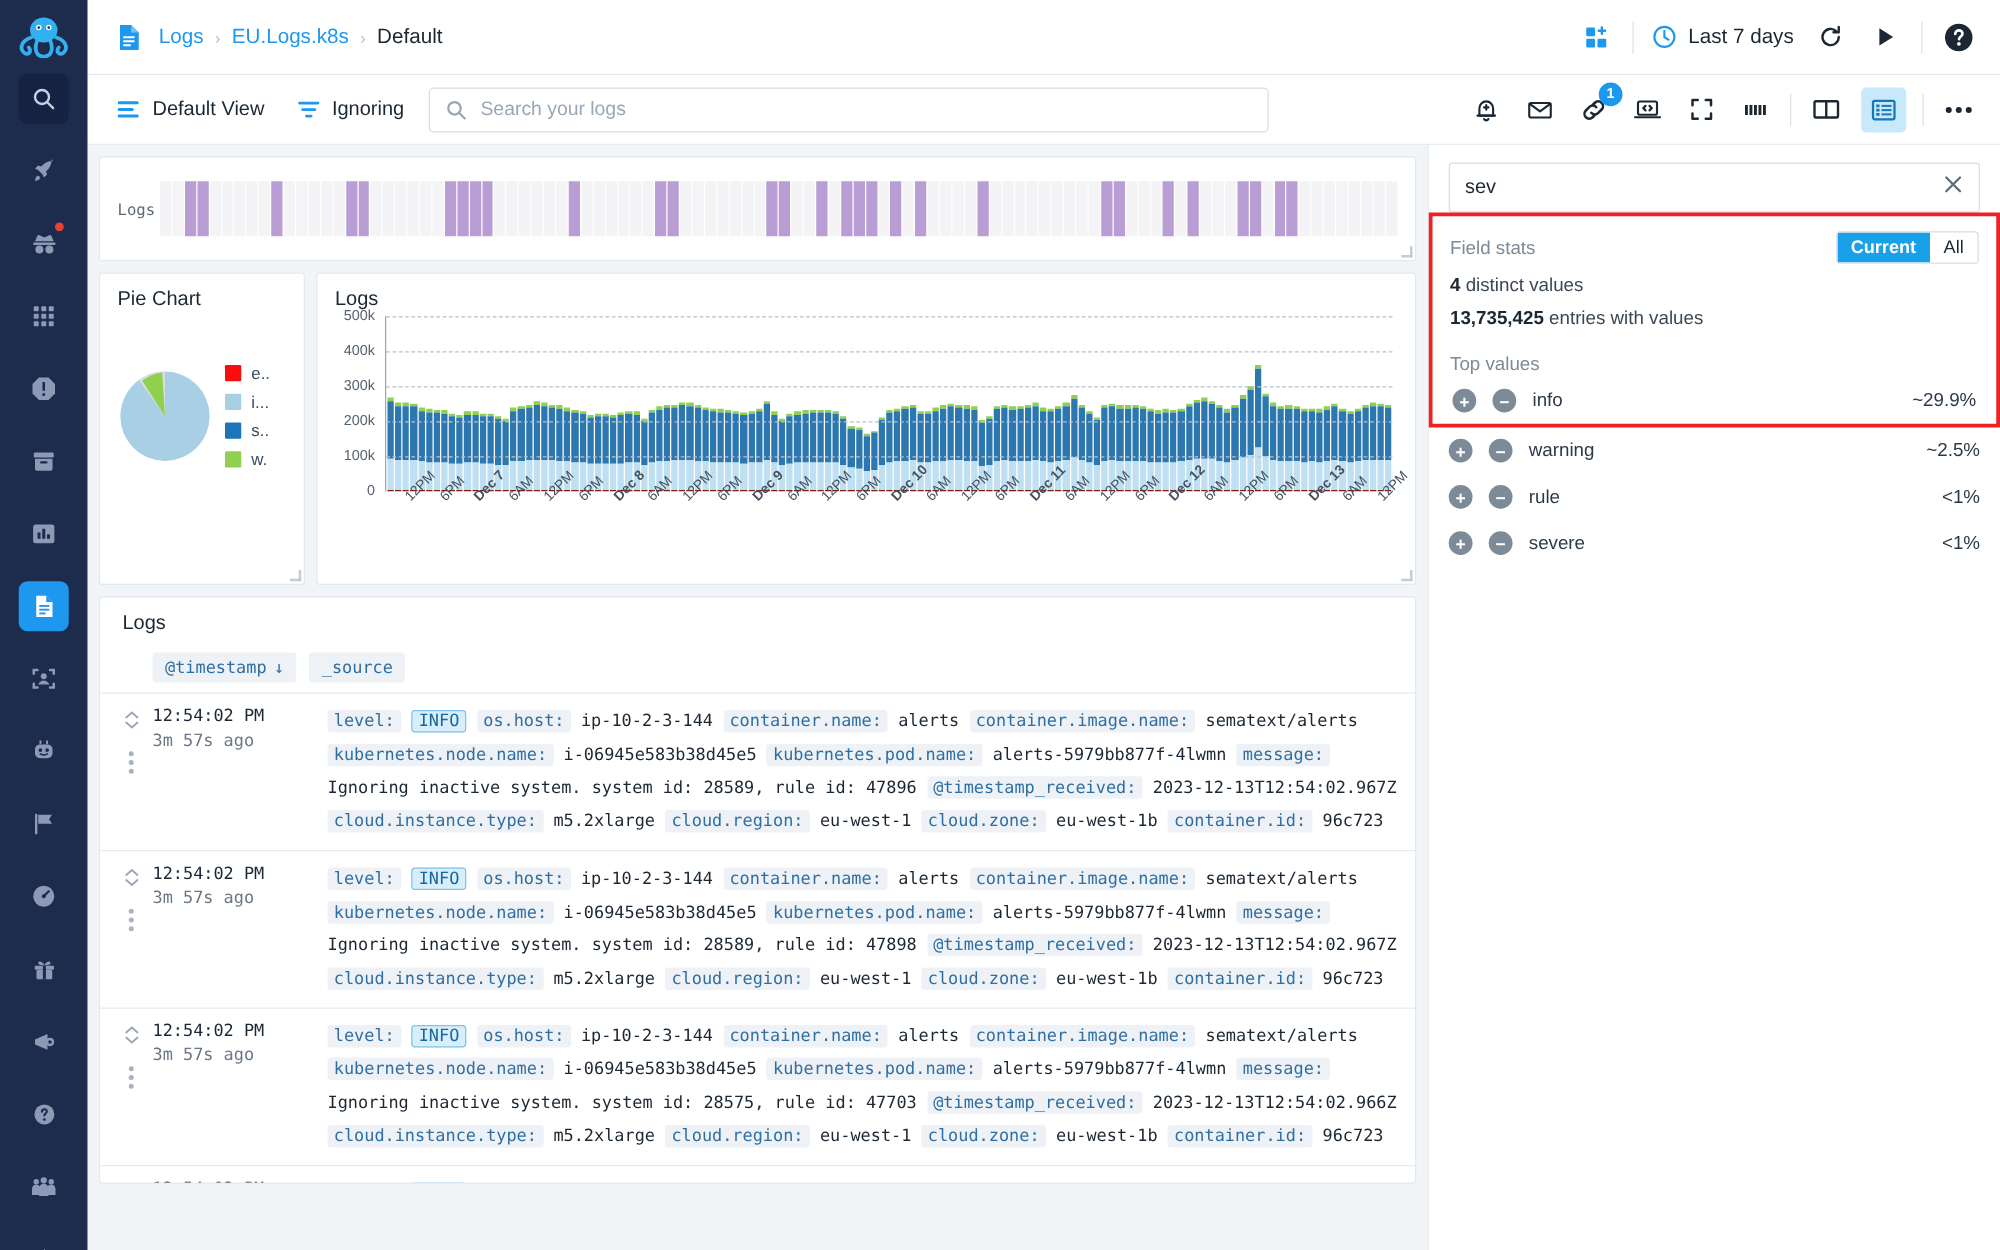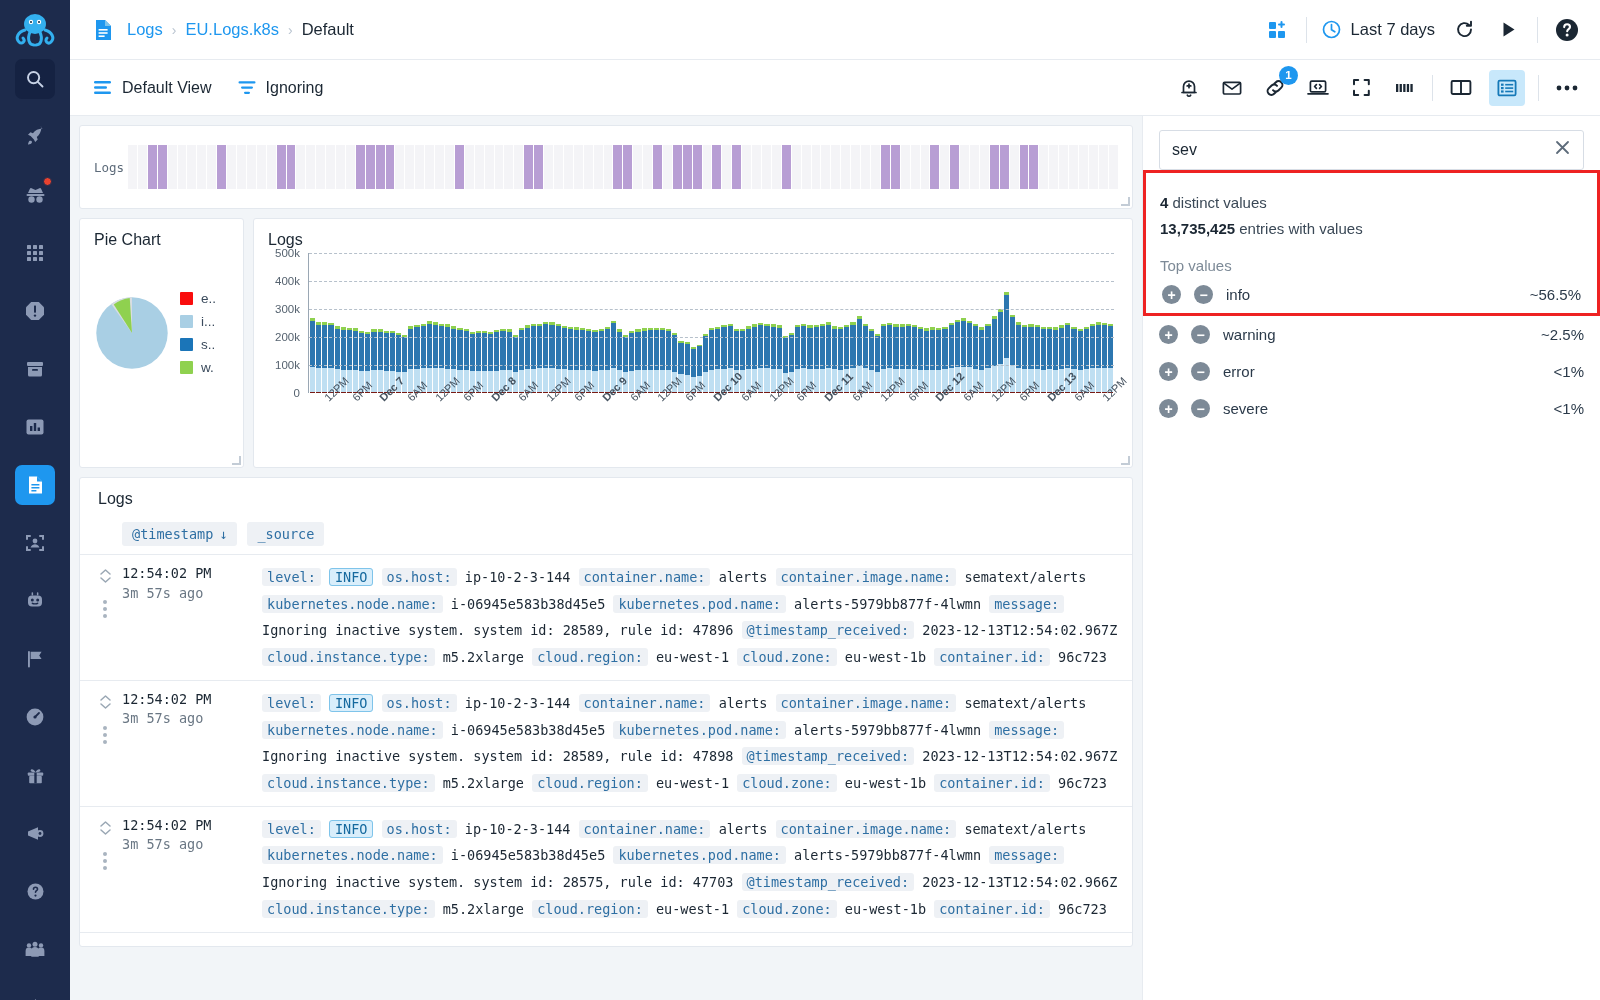--- a/index.html
+++ b/index.html
@@ -457,20 +457,29 @@
         <span style="display:flex;color:#1e97ef">
           <svg width="19" height="16" viewBox="0 0 19 16" fill="currentColor">
               <rect x="0.5" y="1.3" width="17" height="2.2" rx="1.1"></rect>
               <rect x="3" y="6.5" width="12" height="2.2" rx="1.1"></rect>
               <rect x="6" y="11.7" width="6" height="2.2" rx="1.1"></rect>
             </svg>
         </span>
         <span>Ignoring</span>
       </div>
 
+      <div class="search-box">
+        <span style="display:flex;color:#9aa7b4">
+          <svg width="18" height="18" viewBox="0 0 18 18" fill="none" stroke="currentColor" stroke-width="1.8">
+              <circle cx="7.6" cy="7.6" r="5"></circle>
+              <path d="M11.4 11.4l4.4 4.4" stroke-linecap="round"></path>
+            </svg>
+        </span>
+        <span class="search-ph">Search your logs</span>
+      </div>
 
       <div class="tbar-right">
         <span class="icon-btn">
           <svg width="22" height="22" viewBox="0 0 22 22" fill="none" stroke="currentColor" stroke-width="1.7">
               <path d="M5.5 15.5V9.6a5.5 5.5 0 0 1 11 0v5.9H5.5z" stroke-linejoin="round"></path>
               <path d="M4 15.5h14M9.3 18.2a1.9 1.9 0 0 0 3.4 0" stroke-linecap="round"></path>
               <path d="M11 7.1v3.6M9.2 8.9h3.6" stroke-linecap="round"></path>
             </svg>
         </span>
         <span class="icon-btn">
@@ -1610,50 +1619,57 @@
             <span class="x">
               <svg width="17" height="17" viewBox="0 0 17 17" fill="none" stroke="currentColor" stroke-width="1.8">
                   <path d="M3 3l11 11M14 3L3 14" stroke-linecap="round"></path>
                 </svg>
             </span>
           </div>
         </div>
 
         <div class="fld-panel">
           <div class="stats">
+            <div class="stats-row">
+              <span class="stats-lbl">Field stats</span>
+              <span class="seg-ctl">
+                <span class="on">Current</span>
+                <span>All</span>
+              </span>
+            </div>
             <div class="stat-line">
               <b>4</b>
               <span>distinct values</span>
             </div>
             <div class="stat-line">
               <b>13,735,425</b>
               <span>entries with values</span>
             </div>
           </div>
           <div class="topvals">Top values</div>
           <div id="topvals-first">
               <div class="val-row">
                 <span class="pm">+</span>
                 <span class="pm">−</span>
                 <span>info</span>
-                <span class="val-pct">~56.5%</span>
+                <span class="val-pct">~29.9%</span>
               </div>
             </div>
         </div>
         <div id="topvals-rest">
             <div class="val-row">
               <span class="pm">+</span>
               <span class="pm">−</span>
               <span>warning</span>
               <span class="val-pct">~2.5%</span>
             </div>
             <div class="val-row">
               <span class="pm">+</span>
               <span class="pm">−</span>
-              <span>error</span>
+              <span>rule</span>
               <span class="val-pct">&lt;1%</span>
             </div>
             <div class="val-row">
               <span class="pm">+</span>
               <span class="pm">−</span>
               <span>severe</span>
               <span class="val-pct">&lt;1%</span>
             </div>
           </div>
       </div>

